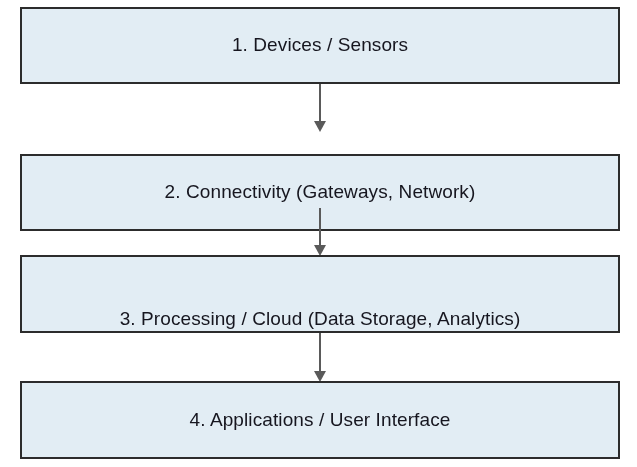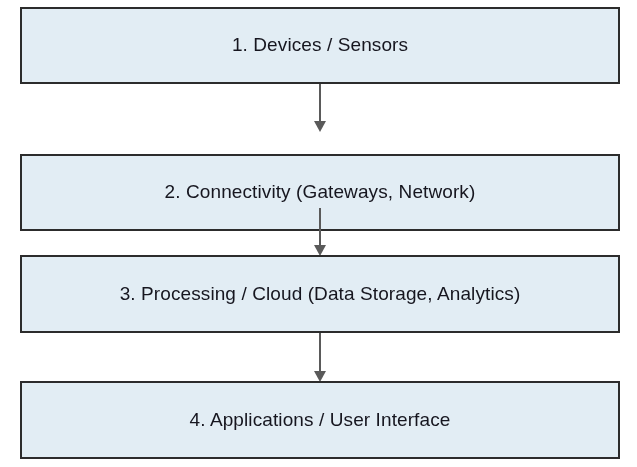--- a/index.html
+++ b/index.html
@@ -33,21 +33,21 @@
     font-family: "Liberation Sans", sans-serif;
     font-size: 19px;
     line-height: 1.2;
     color: #16161f;
     letter-spacing: 0.1px;
     text-align: center;
     white-space: nowrap;
   }
   .box-1 { top: 7px;   height: 77px; }
   .box-2 { top: 131px; height: 77px; margin-top: 23px; }
-  .box-3 { top: 255px; height: 78px; }
+  .box-3 { top: 255px; height: 78px; align-items: flex-end; }
   .box-4 { top: 381px; height: 78px; }
 
   .connector {
     position: absolute;
     left: 313px;
     width: 14px;
   }
   .connector svg {
     display: block;
   }

